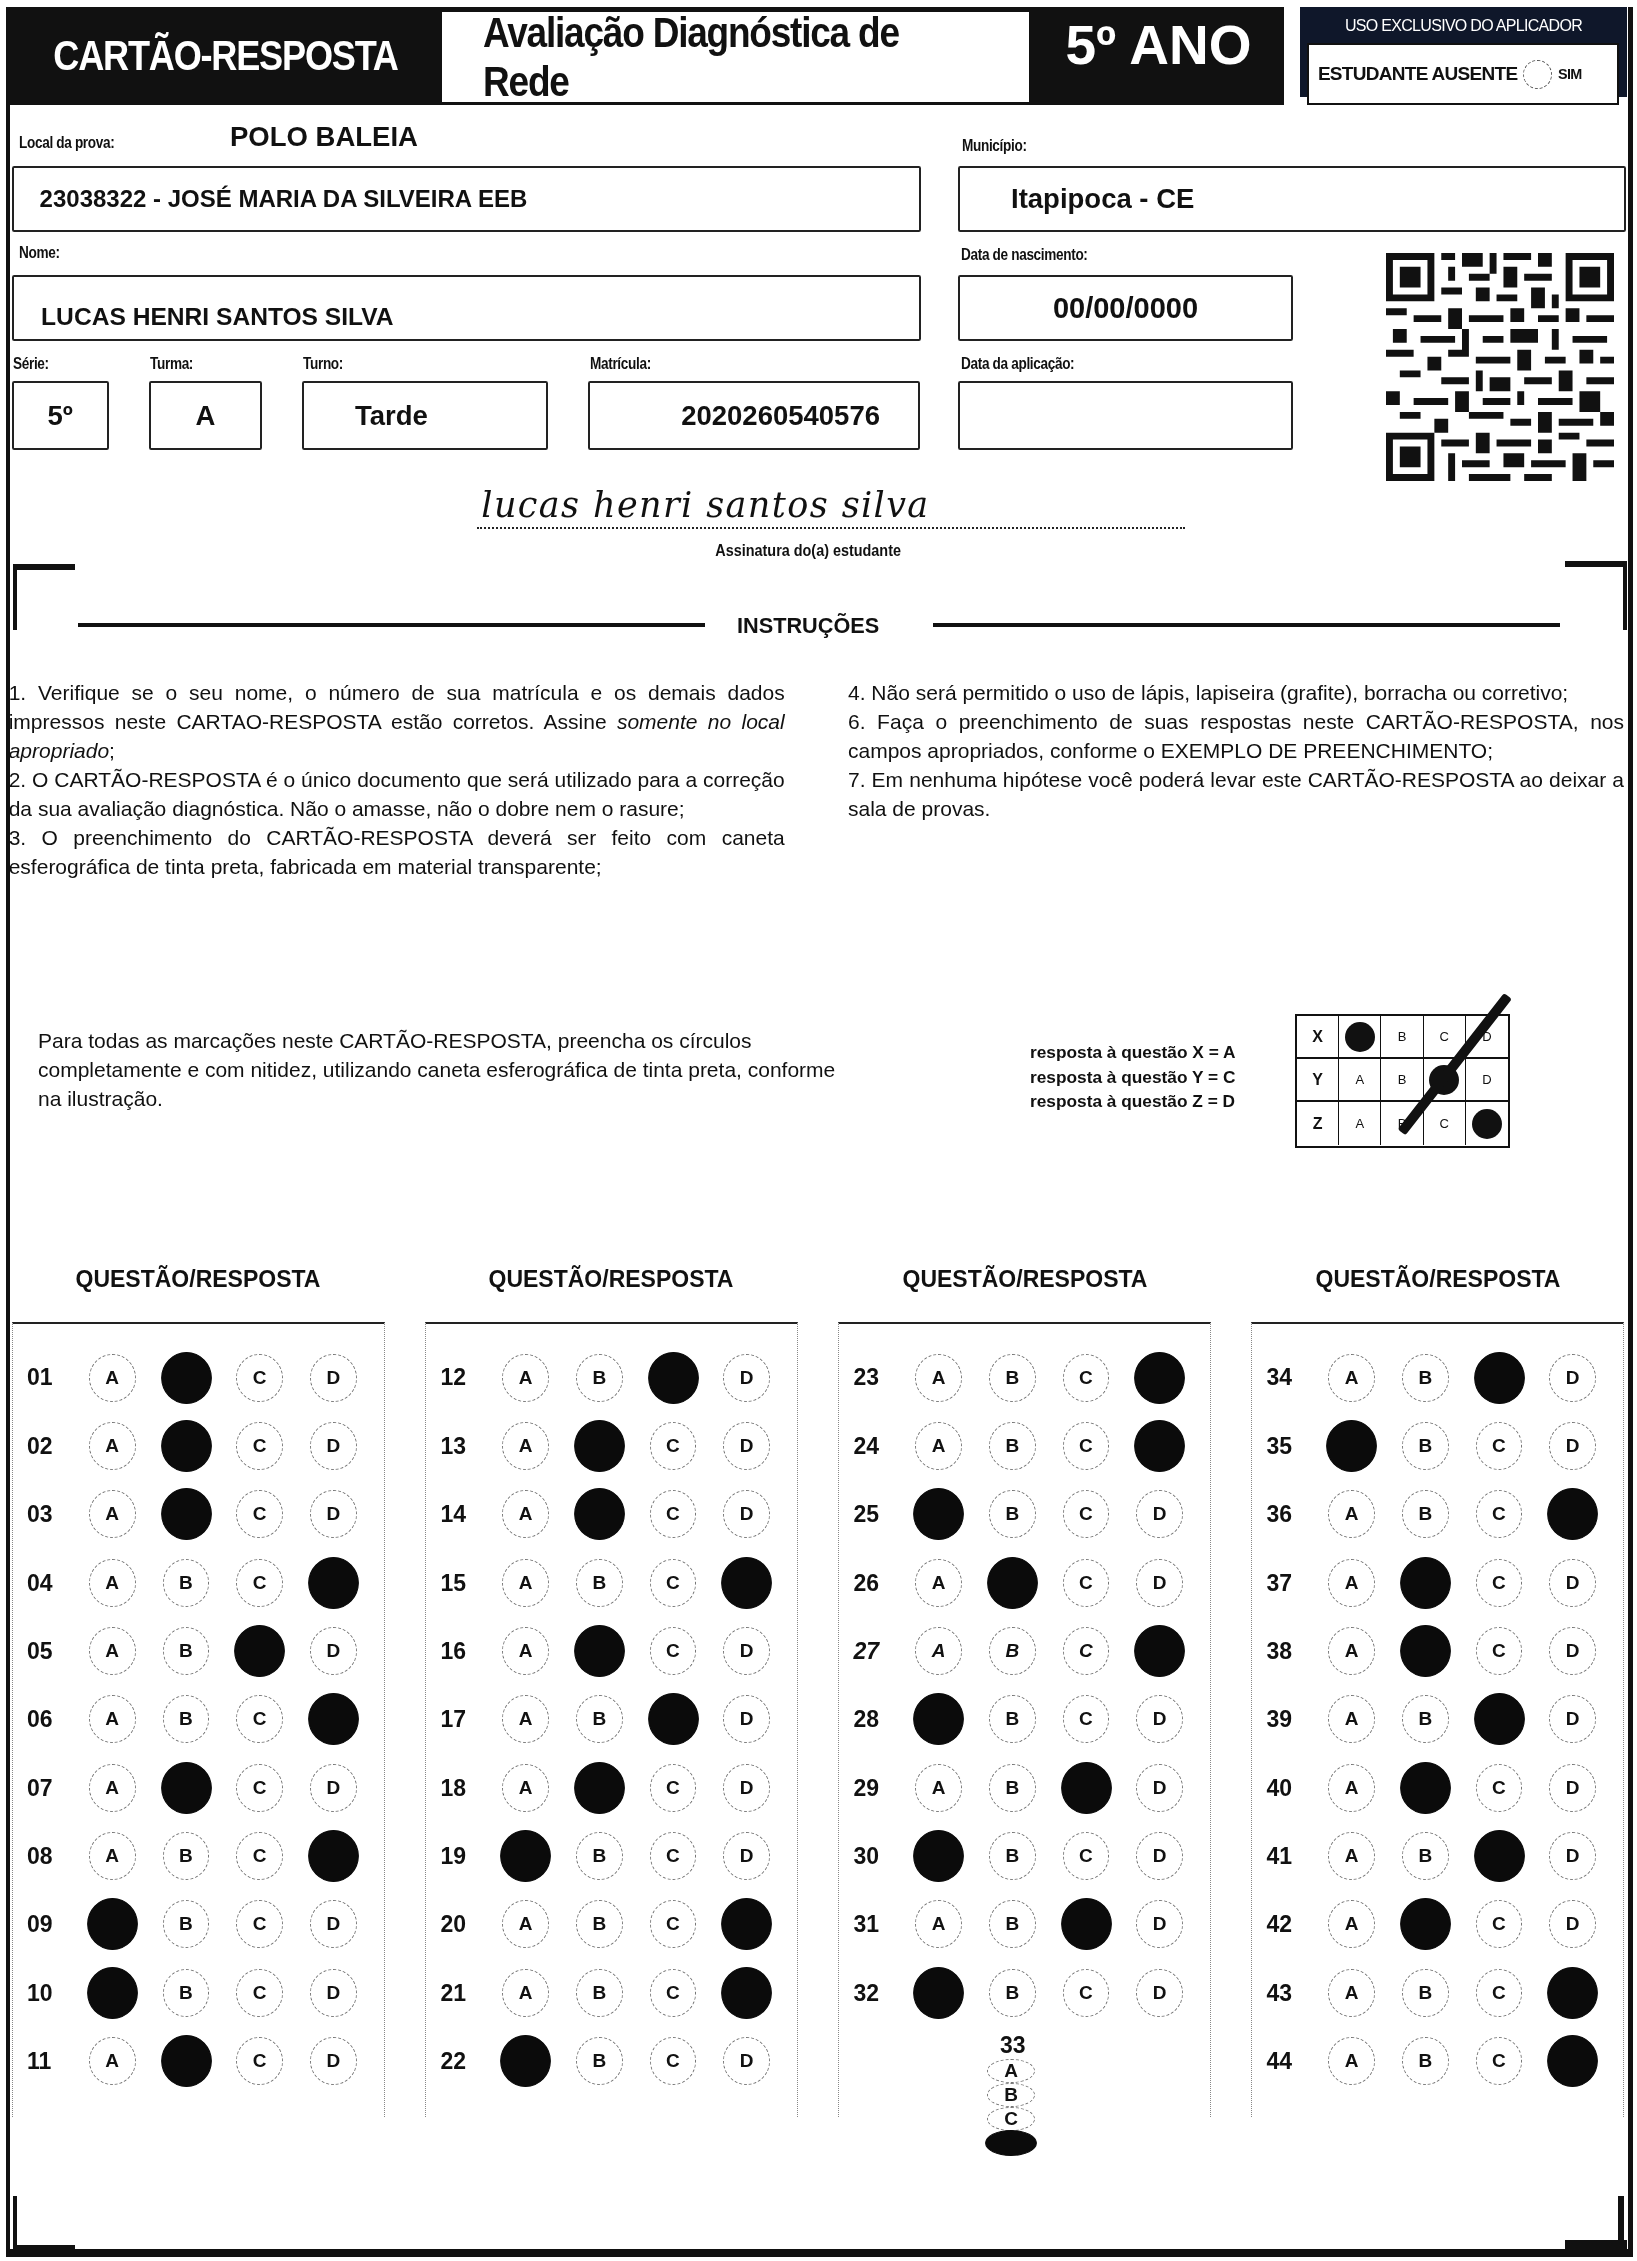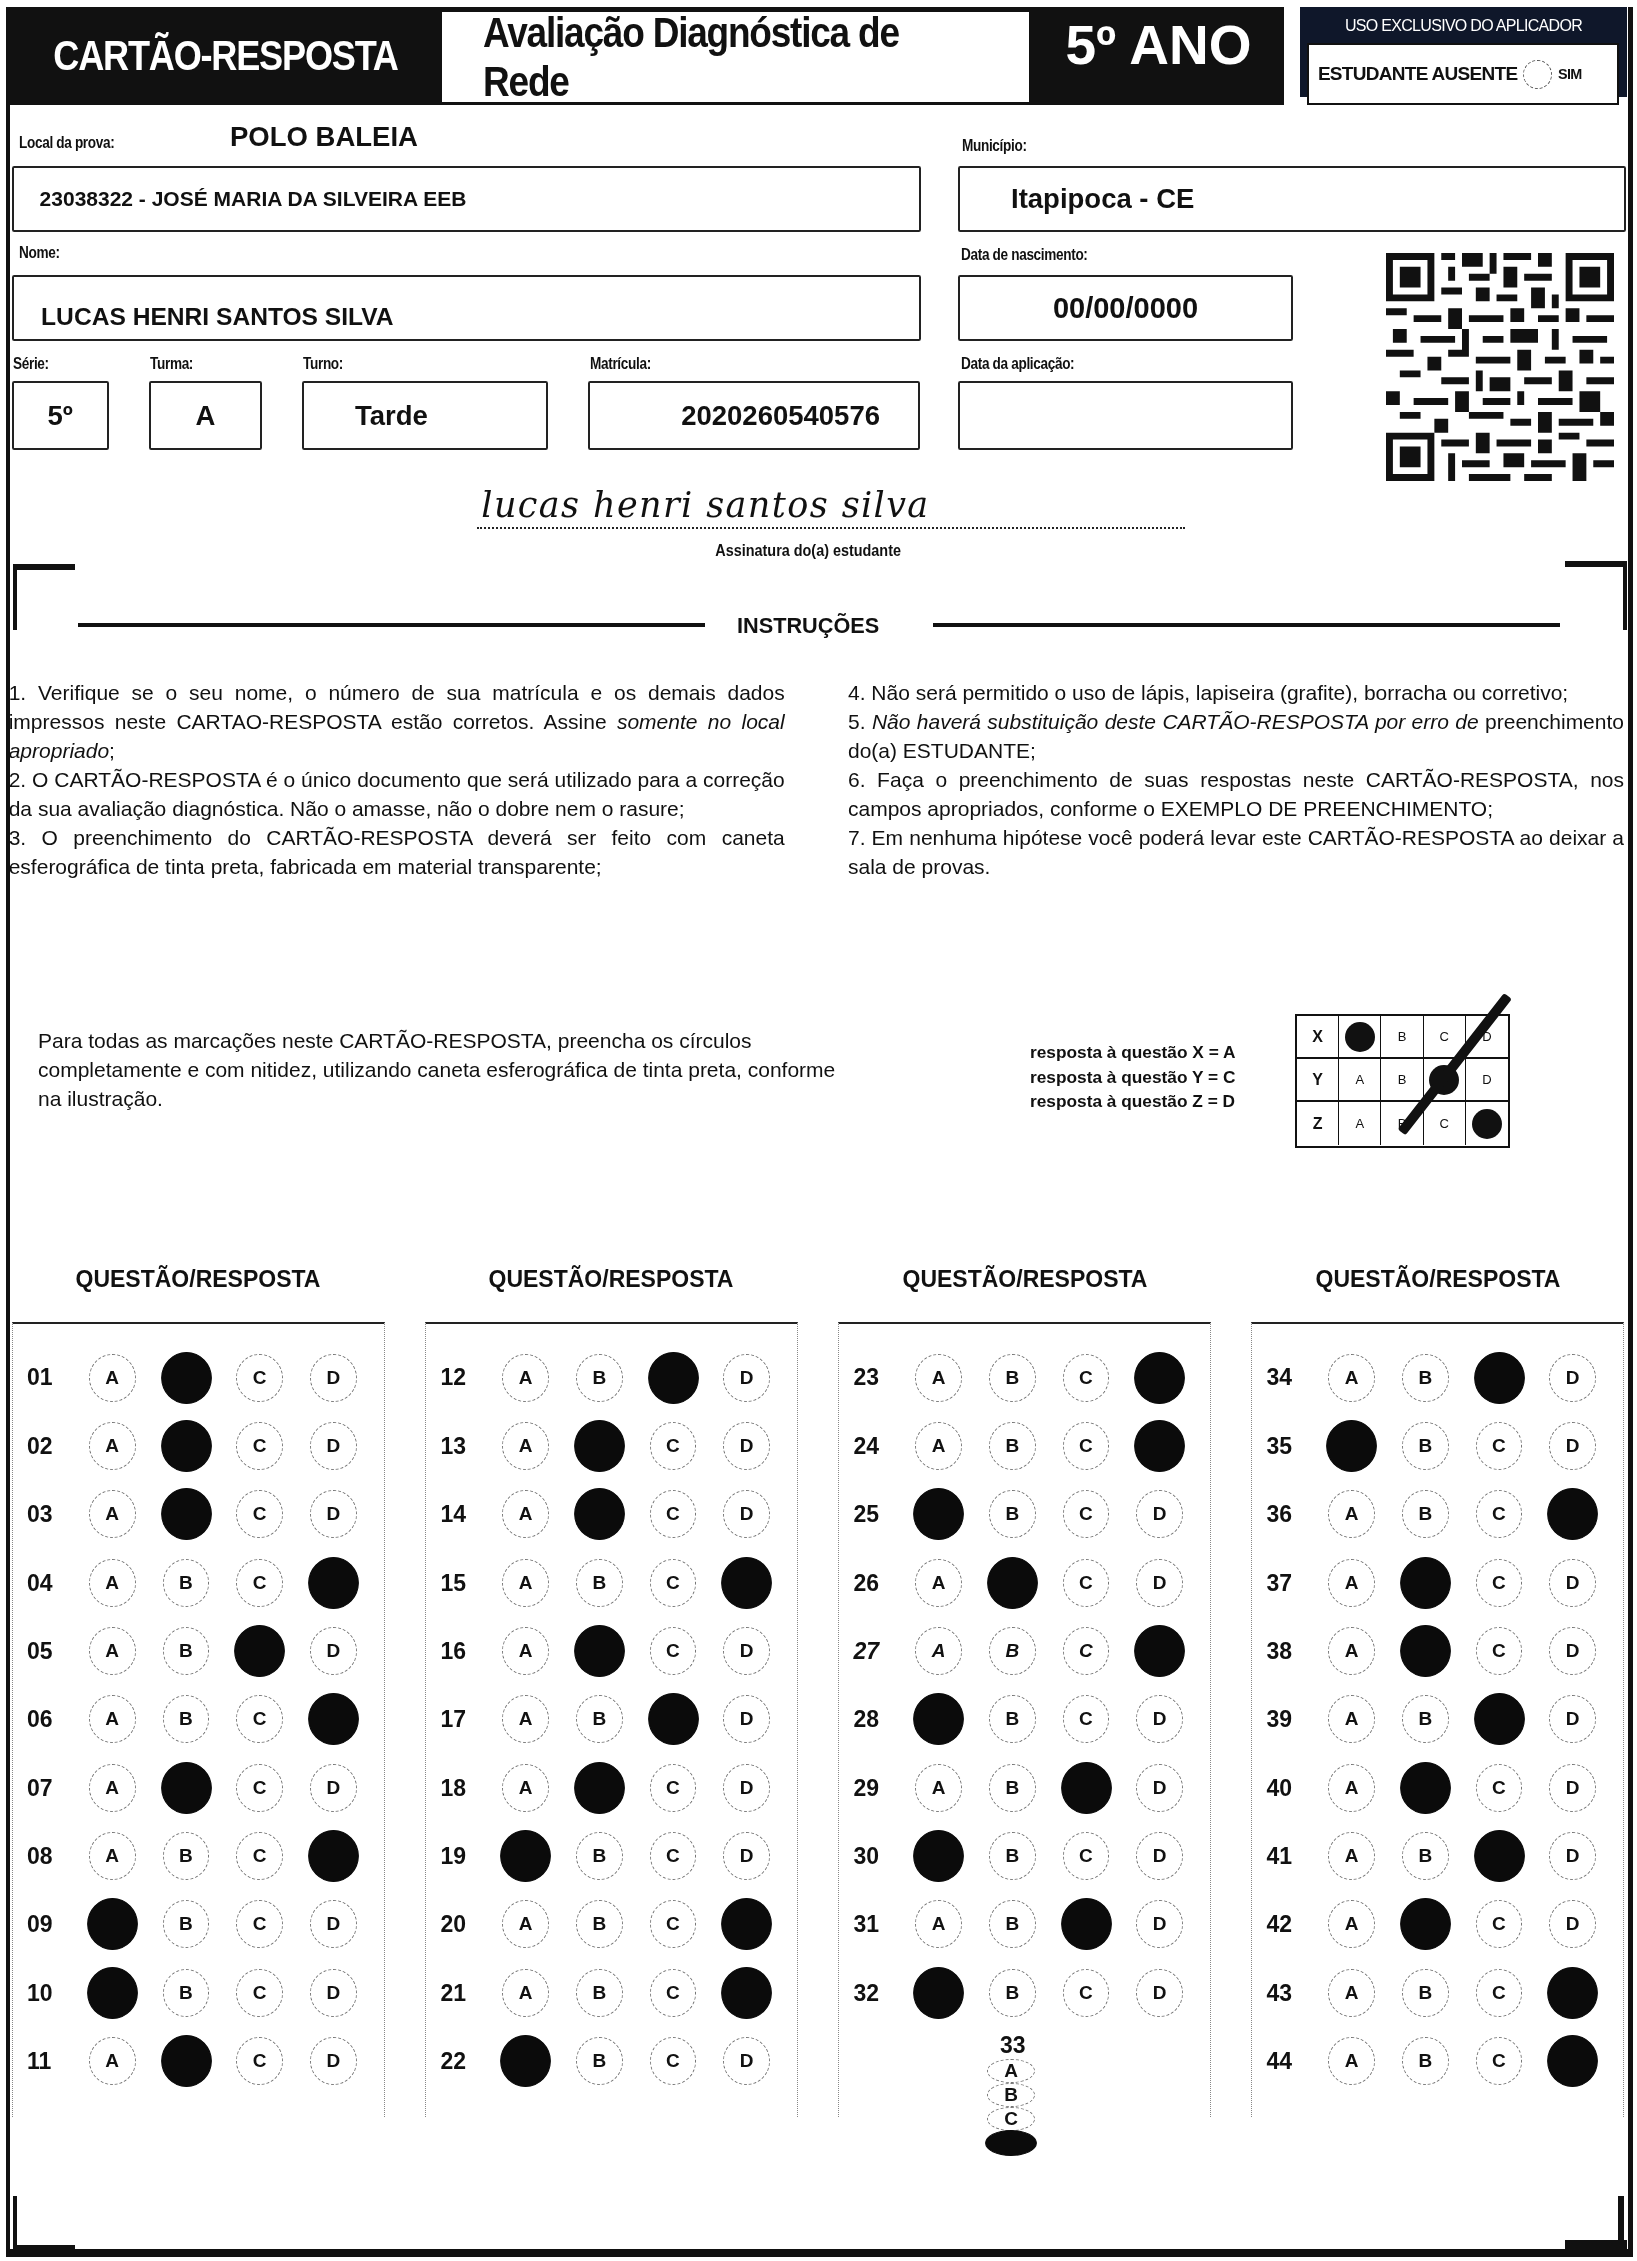--- a/index.html
+++ b/index.html
@@ -82,21 +82,21 @@
   <div class="aplic-title">USO EXCLUSIVO DO APLICADOR</div>
   <div class="aplic-box">
     <span>ESTUDANTE AUSENTE</span>
     <span class="bubble-sm"></span>
     <span style="font-size:14.4px">SIM</span>
   </div>
 </div>
 
 <div class="label" style="left:19px;top:134px">Local da prova:</div>
 <div class="polo">POLO BALEIA</div>
-<div class="field" style="left:11.6px;top:166px;width:909px;height:66px;padding-left:26px;font-size:21px">
+<div class="field" style="left:11.6px;top:166px;width:909px;height:66px;padding-left:26px;font-size:24px">
   <span>23038322 - JOSÉ MARIA DA SILVEIRA EEB</span>
 </div>
 <div class="label" style="left:962px;top:137px">Município:</div>
 <div class="field" style="left:958px;top:166px;width:668px;height:66px;padding-left:51px;font-size:27.5px">
   <span>Itapipoca - CE</span>
 </div>
 
 <div class="label" style="left:19px;top:244px">Nome:</div>
 <div class="field" style="left:11.6px;top:275px;width:909px;height:66px;padding-left:27.5px;padding-top:17.3px;font-size:24.6px">
   <span>LUCAS HENRI SANTOS SILVA</span>
@@ -158,21 +158,20 @@
   <div class="instr-line" style="left:933px;width:627px"></div>
 </div>
 
 <div class="instr-col" style="left:8.7px;width:776px">
   <p><span>1. Verifique se o seu nome, o número de sua matrícula e os demais dados impressos neste CARTAO-RESPOSTA estão corretos. Assine </span><span class="it">somente no local apropriado</span><span>;</span></p>
   <p>2. O CARTÃO-RESPOSTA é o único documento que será utilizado para a correção da sua avaliação diagnóstica. Não o amasse, não o dobre nem o rasure;</p>
   <p>3. O preenchimento do CARTÃO-RESPOSTA deverá ser feito com caneta esferográfica de tinta preta, fabricada em material transparente;</p>
 </div>
 <div class="instr-col" style="left:848px;width:776px">
   <p>4. Não será permitido o uso de lápis, lapiseira (grafite), borracha ou corretivo;</p>
-  <p><span>5. </span><span class="it">Não haverá substituição deste CARTÃO-RESPOSTA por erro de</span><span> preenchimento do(a) ESTUDANTE;</span></p>
   <p>6. Faça o preenchimento de suas respostas neste CARTÃO-RESPOSTA, nos campos apropriados, conforme o EXEMPLO DE PREENCHIMENTO;</p>
   <p>7. Em nenhuma hipótese você poderá levar este CARTÃO-RESPOSTA ao deixar a sala de provas.</p>
 </div>
 
 <div class="fill-note">Para todas as marcações neste CARTÃO-RESPOSTA, preencha os círculos completamente e com nitidez, utilizando caneta esferográfica de tinta preta, conforme na ilustração.</div>
 <div class="ex-labels">
   <div>resposta à questão X = A</div>
   <div>resposta à questão Y = C</div>
   <div>resposta à questão Z = D</div>
 </div>

